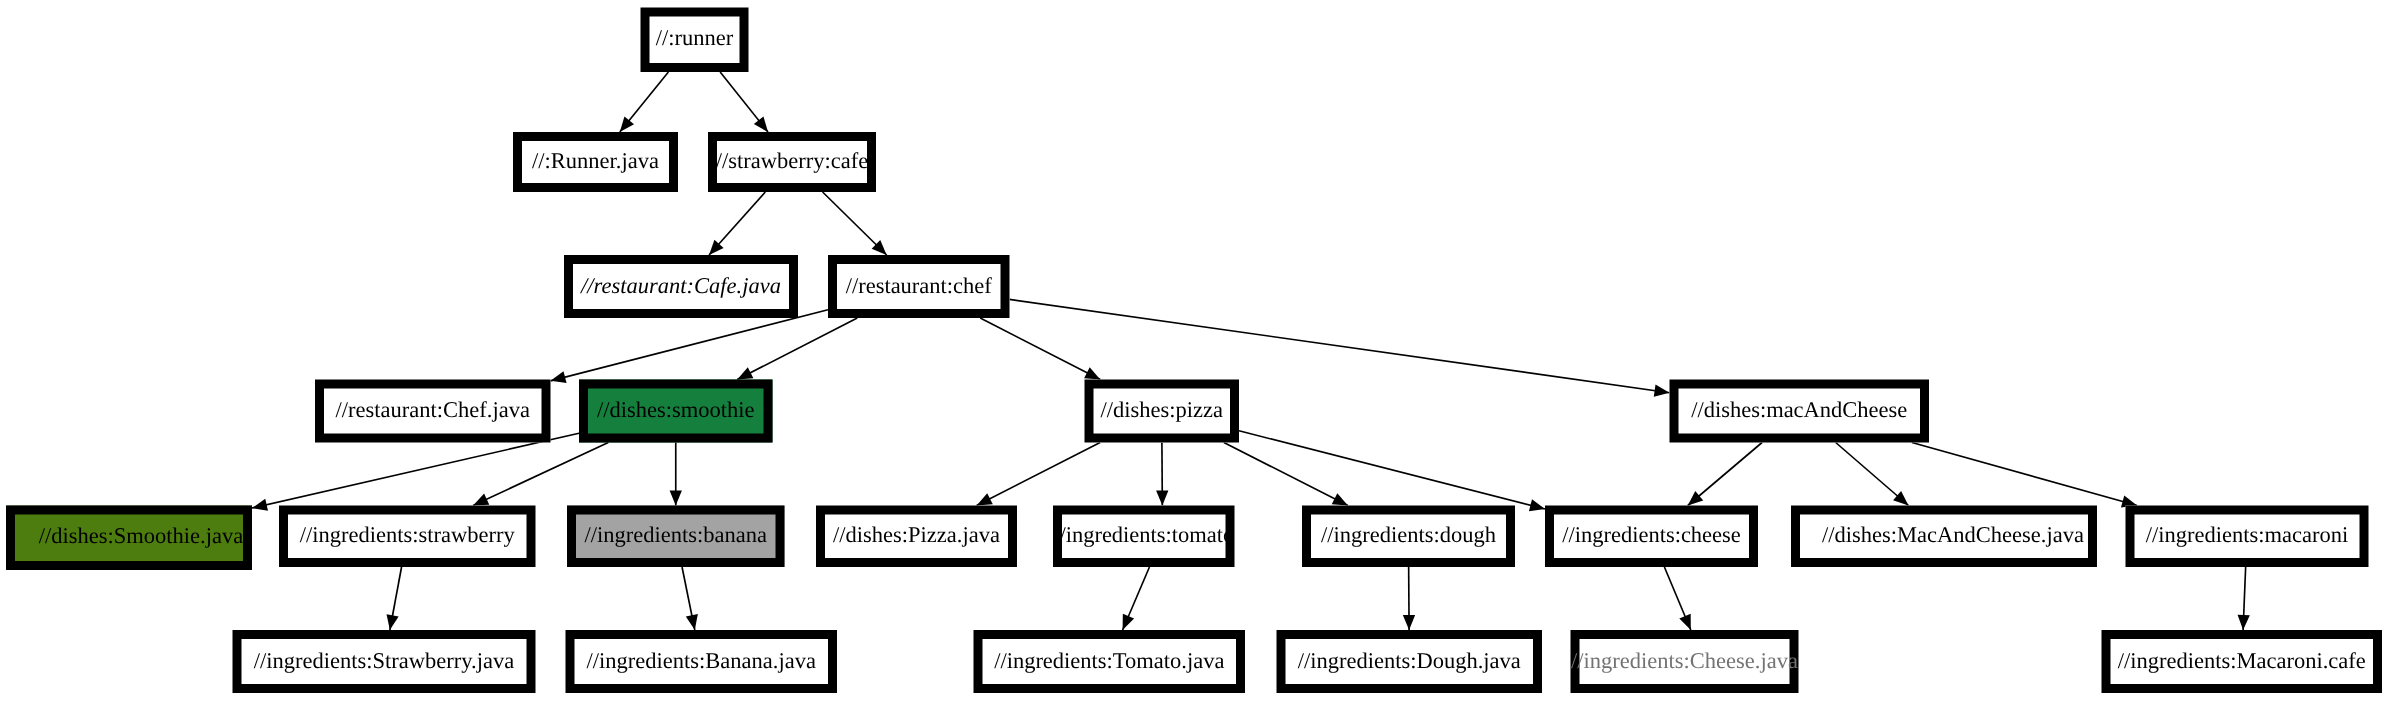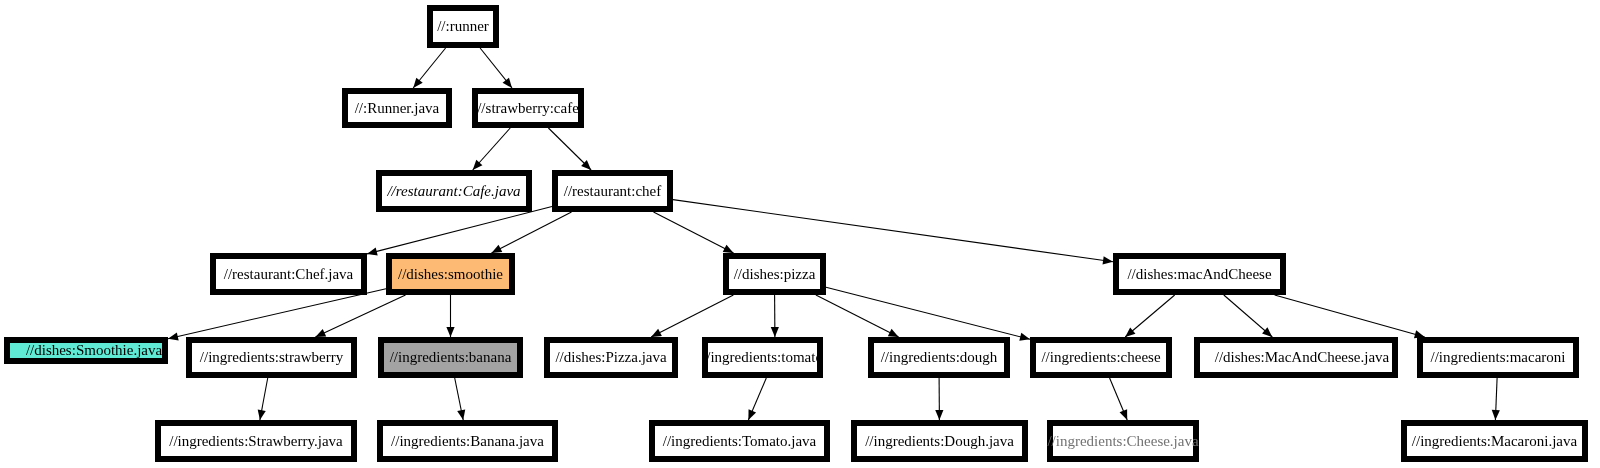--- a/index.html
+++ b/index.html
@@ -73,32 +73,32 @@
         <line x1="1497.1" y1="378.0" x2="1495.4" y2="420.0" stroke="#000000" stroke-width="1.1" marker-end="url(#arrow)"></line>
       </g>
   </svg>
   <div id="node-layer">
       <div class="node" style="left: 427px; top: 5px; width: 72px; height: 43px; background: rgb(255, 255, 255); border-color: rgb(0, 0, 0); color: rgb(0, 0, 0);">//:runner</div>
       <div class="node" style="left: 342px; top: 88px; width: 110px; height: 40px; background: rgb(255, 255, 255); border-color: rgb(0, 0, 0); color: rgb(0, 0, 0);">//:Runner.java</div>
       <div class="node" style="left: 472px; top: 88px; width: 112px; height: 40px; background: rgb(255, 255, 255); border-color: rgb(0, 0, 0); color: rgb(0, 0, 0);">//strawberry:cafe</div>
       <div class="node" style="left: 376px; top: 170px; width: 156px; height: 42px; background: rgb(255, 255, 255); border-color: rgb(0, 0, 0); color: rgb(0, 0, 0); font-style: italic;">//restaurant:Cafe.java</div>
       <div class="node" style="left: 552px; top: 170px; width: 121px; height: 42px; background: rgb(255, 255, 255); border-color: rgb(0, 0, 0); color: rgb(0, 0, 0);">//restaurant:chef</div>
       <div class="node" style="left: 210px; top: 253px; width: 157px; height: 42px; background: rgb(255, 255, 255); border-color: rgb(0, 0, 0); color: rgb(0, 0, 0);">//restaurant:Chef.java</div>
-      <div class="node" style="left: 386px; top: 253px; width: 129px; height: 42px; background: #fdba74; border-color: rgb(0, 0, 0); color: rgb(0, 0, 0);">//dishes:smoothie</div>
+      <div class="node" style="left: 386px; top: 253px; width: 129px; height: 42px; background: #15803d; border-color: rgb(0, 0, 0); color: rgb(0, 0, 0);">//dishes:smoothie</div>
       <div class="node" style="left: 723px; top: 253px; width: 103px; height: 42px; background: rgb(255, 255, 255); border-color: rgb(0, 0, 0); color: rgb(0, 0, 0);">//dishes:pizza</div>
       <div class="node" style="left: 1113px; top: 253px; width: 173px; height: 42px; background: rgb(255, 255, 255); border-color: rgb(0, 0, 0); color: rgb(0, 0, 0);">//dishes:macAndCheese</div>
-      <div class="node" style="left: 4px; top: 337px; width: 164px; height: 27px; background: #5eead4; border-color: rgb(0, 0, 0); color: rgb(0, 0, 0); padding-left: 16px;">//dishes:Smoothie.java</div>
+      <div class="node" style="left: 4px; top: 337px; width: 164px; height: 43px; background: #4d7c0f; border-color: rgb(0, 0, 0); color: rgb(0, 0, 0); padding-left: 16px;">//dishes:Smoothie.java</div>
       <div class="node" style="left: 186px; top: 337px; width: 171px; height: 41px; background: rgb(255, 255, 255); border-color: rgb(0, 0, 0); color: rgb(0, 0, 0);">//ingredients:strawberry</div>
       <div class="node" style="left: 378px; top: 337px; width: 145px; height: 41px; background: #a3a3a3; border-color: rgb(0, 0, 0); color: rgb(0, 0, 0);">//ingredients:banana</div>
       <div class="node" style="left: 544px; top: 337px; width: 134px; height: 41px; background: rgb(255, 255, 255); border-color: rgb(0, 0, 0); color: rgb(0, 0, 0);">//dishes:Pizza.java</div>
       <div class="node" style="left: 702px; top: 337px; width: 121px; height: 41px; background: rgb(255, 255, 255); border-color: rgb(0, 0, 0); color: rgb(0, 0, 0);">//ingredients:tomato</div>
       <div class="node" style="left: 868px; top: 337px; width: 142px; height: 41px; background: rgb(255, 255, 255); border-color: rgb(0, 0, 0); color: rgb(0, 0, 0);">//ingredients:dough</div>
       <div class="node" style="left: 1030px; top: 337px; width: 142px; height: 41px; background: rgb(255, 255, 255); border-color: rgb(0, 0, 0); color: rgb(0, 0, 0);">//ingredients:cheese</div>
       <div class="node" style="left: 1194px; top: 337px; width: 204px; height: 41px; background: rgb(255, 255, 255); border-color: rgb(0, 0, 0); color: rgb(0, 0, 0); padding-left: 12px;">//dishes:MacAndCheese.java</div>
       <div class="node" style="left: 1417px; top: 337px; width: 162px; height: 41px; background: rgb(255, 255, 255); border-color: rgb(0, 0, 0); color: rgb(0, 0, 0);">//ingredients:macaroni</div>
       <div class="node" style="left: 155px; top: 420px; width: 202px; height: 42px; background: rgb(255, 255, 255); border-color: rgb(0, 0, 0); color: rgb(0, 0, 0);">//ingredients:Strawberry.java</div>
       <div class="node" style="left: 377px; top: 420px; width: 181px; height: 42px; background: rgb(255, 255, 255); border-color: rgb(0, 0, 0); color: rgb(0, 0, 0);">//ingredients:Banana.java</div>
       <div class="node" style="left: 649px; top: 420px; width: 181px; height: 42px; background: rgb(255, 255, 255); border-color: rgb(0, 0, 0); color: rgb(0, 0, 0);">//ingredients:Tomato.java</div>
       <div class="node" style="left: 851px; top: 420px; width: 177px; height: 42px; background: rgb(255, 255, 255); border-color: rgb(0, 0, 0); color: rgb(0, 0, 0);">//ingredients:Dough.java</div>
       <div class="node" style="left: 1047px; top: 420px; width: 152px; height: 42px; background: rgb(255, 255, 255); border-color: rgb(0, 0, 0); color: #737373; font-family: Liberation Serif, serif;">//ingredients:Cheese.java</div>
-      <div class="node" style="left: 1401px; top: 420px; width: 187px; height: 42px; background: rgb(255, 255, 255); border-color: rgb(0, 0, 0); color: rgb(0, 0, 0);">//ingredients:Macaroni.java</div>
+      <div class="node" style="left: 1401px; top: 420px; width: 187px; height: 42px; background: rgb(255, 255, 255); border-color: rgb(0, 0, 0); color: rgb(0, 0, 0);">//ingredients:Macaroni.cafe</div>
     </div>
 </div>
 
 </body></html>

